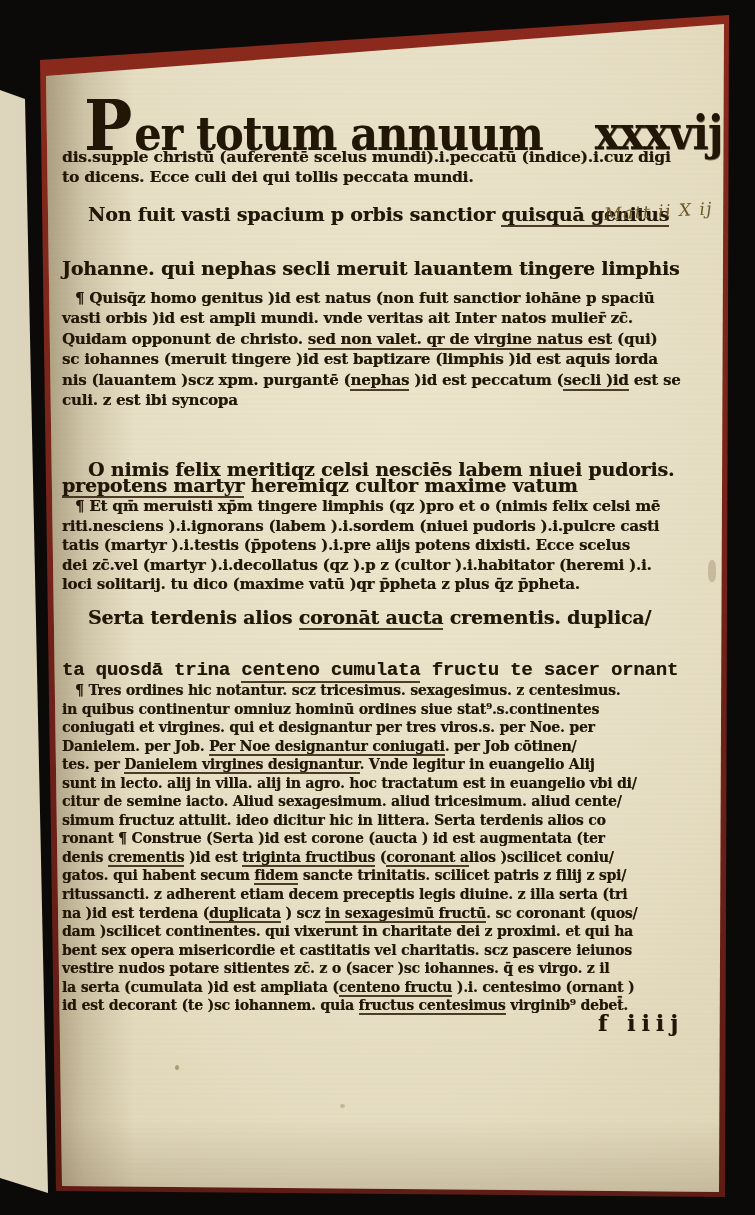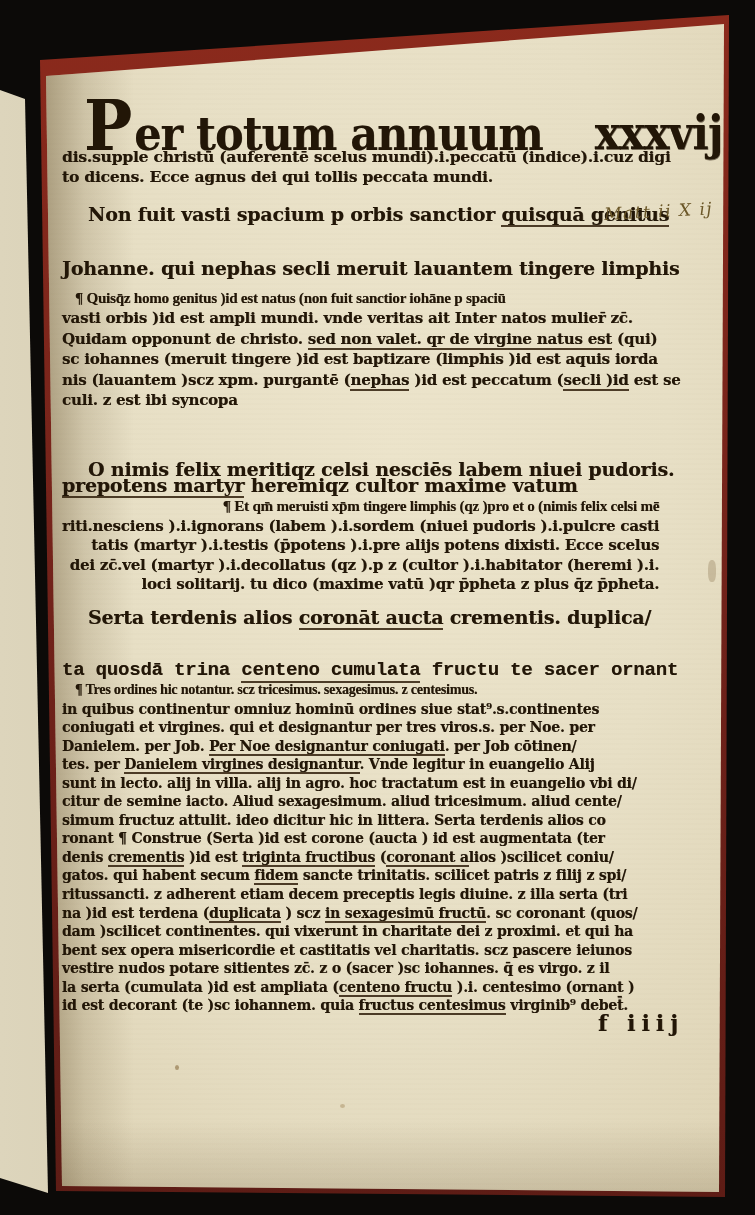--- a/index.html
+++ b/index.html
@@ -49,23 +49,23 @@
   .ink{color:#221607;text-shadow:.35px .35px 0 rgba(34,22,7,.55);font-weight:700;}
   .title{
     left:84px;top:94px;white-space:nowrap;letter-spacing:-1px;line-height:1;
   }
   .title-main{display:inline-block;font-size:43px;transform:scaleY(1.08);}
   .title-main::first-letter{font-size:64px;letter-spacing:2px;}
   .title-num{display:inline-block;font-size:43px;margin-left:52px;transform:scaleY(1.08);}
   .gloss{left:62px;top:147px;font-size:15.5px;line-height:20px;white-space:nowrap;letter-spacing:-.2px;}
   .vline{white-space:nowrap;font-size:19px;letter-spacing:-.2px;}
   .comm{white-space:nowrap;font-size:15px;letter-spacing:-.2px;}
-  .comm > div:first-child{padding-left:13px;font-family:Liberation Serif, serif;}
+  .comm > div:first-child{padding-left:13px;}
   .c0{left:62px;top:288px;line-height:20.4px;}
-  .c1{left:62px;top:497px;line-height:19.6px;text-align:right;}
+  .c1{left:62px;top:497px;line-height:19.6px;}
   .c2{left:62px;top:681px;line-height:18.55px;font-size:14px;}
   .v0a{left:88px;top:203px;} .v0b{left:62px;top:257px;}
   .v1a{left:88px;top:420px;margin-top:38px;} .v1b{left:62px;top:474px;}
   .v2a{left:88px;top:606px;} .v2b{left:62px;top:659px;font-family:Liberation Mono, monospace;}
   .ink-u{box-shadow:0 2px 0 rgba(48,30,10,.85);}
   .signature{left:598px;top:1010px;font-size:22px;letter-spacing:6px;white-space:nowrap;}
   .marginal{
     left:604px;top:200px;width:150px;white-space:nowrap;
     font-style:italic;font-weight:400;font-size:17px;letter-spacing:1.5px;
     color:#6b5728;transform:rotate(-3deg);
@@ -86,21 +86,21 @@
   <div class="abs stain s3"></div>
   <div class="abs stain s4"></div>
   <div class="abs stain s5"></div>
 
   <h1 class="abs ink title" style="margin:0;font-weight:700;">
     <span class="title-main">Per totum annuum</span><span class="title-num">xxxvij.</span>
   </h1>
 
   <div class="abs ink gloss">
     <div><span>dis.supple christū (auferentē scelus mundi).i.peccatū (indice).i.cuz digi</span></div>
-    <div><span>to dicens. Ecce agnus dei qui tollis peccata mundi.</span></div>
+    <div><span>to dicens. Ecce culi dei qui tollis peccata mundi.</span></div>
   </div>
 
   <div class="abs ink vline v0a"><span>Non fuit vasti spacium p orbis sanctior </span><span class="ink-u">quisquā genitus</span></div>
   <div class="abs ink vline v0b"><span>Johanne. qui nephas secli meruit lauantem tingere limphis</span></div>
   <div class="abs ink comm c0">
     <div><span>¶ Quisq̄z homo genitus )id est natus (non fuit sanctior iohāne p spaciū</span></div>
     <div><span>vasti orbis )id est ampli mundi. vnde veritas ait Inter natos mulier̄ zc̄.</span></div>
     <div><span>Quidam opponunt de christo. </span><span class="ink-u">sed non valet. qr de virgine natus est</span><span> (qui)</span></div>
     <div><span>sc iohannes (meruit tingere )id est baptizare (limphis )id est aquis iorda</span></div>
     <div><span>nis (lauantem )scz xpm. purgantē (</span><span class="ink-u">nephas</span><span> )id est peccatum (</span><span class="ink-u">secli )id</span><span> est se</span></div>

